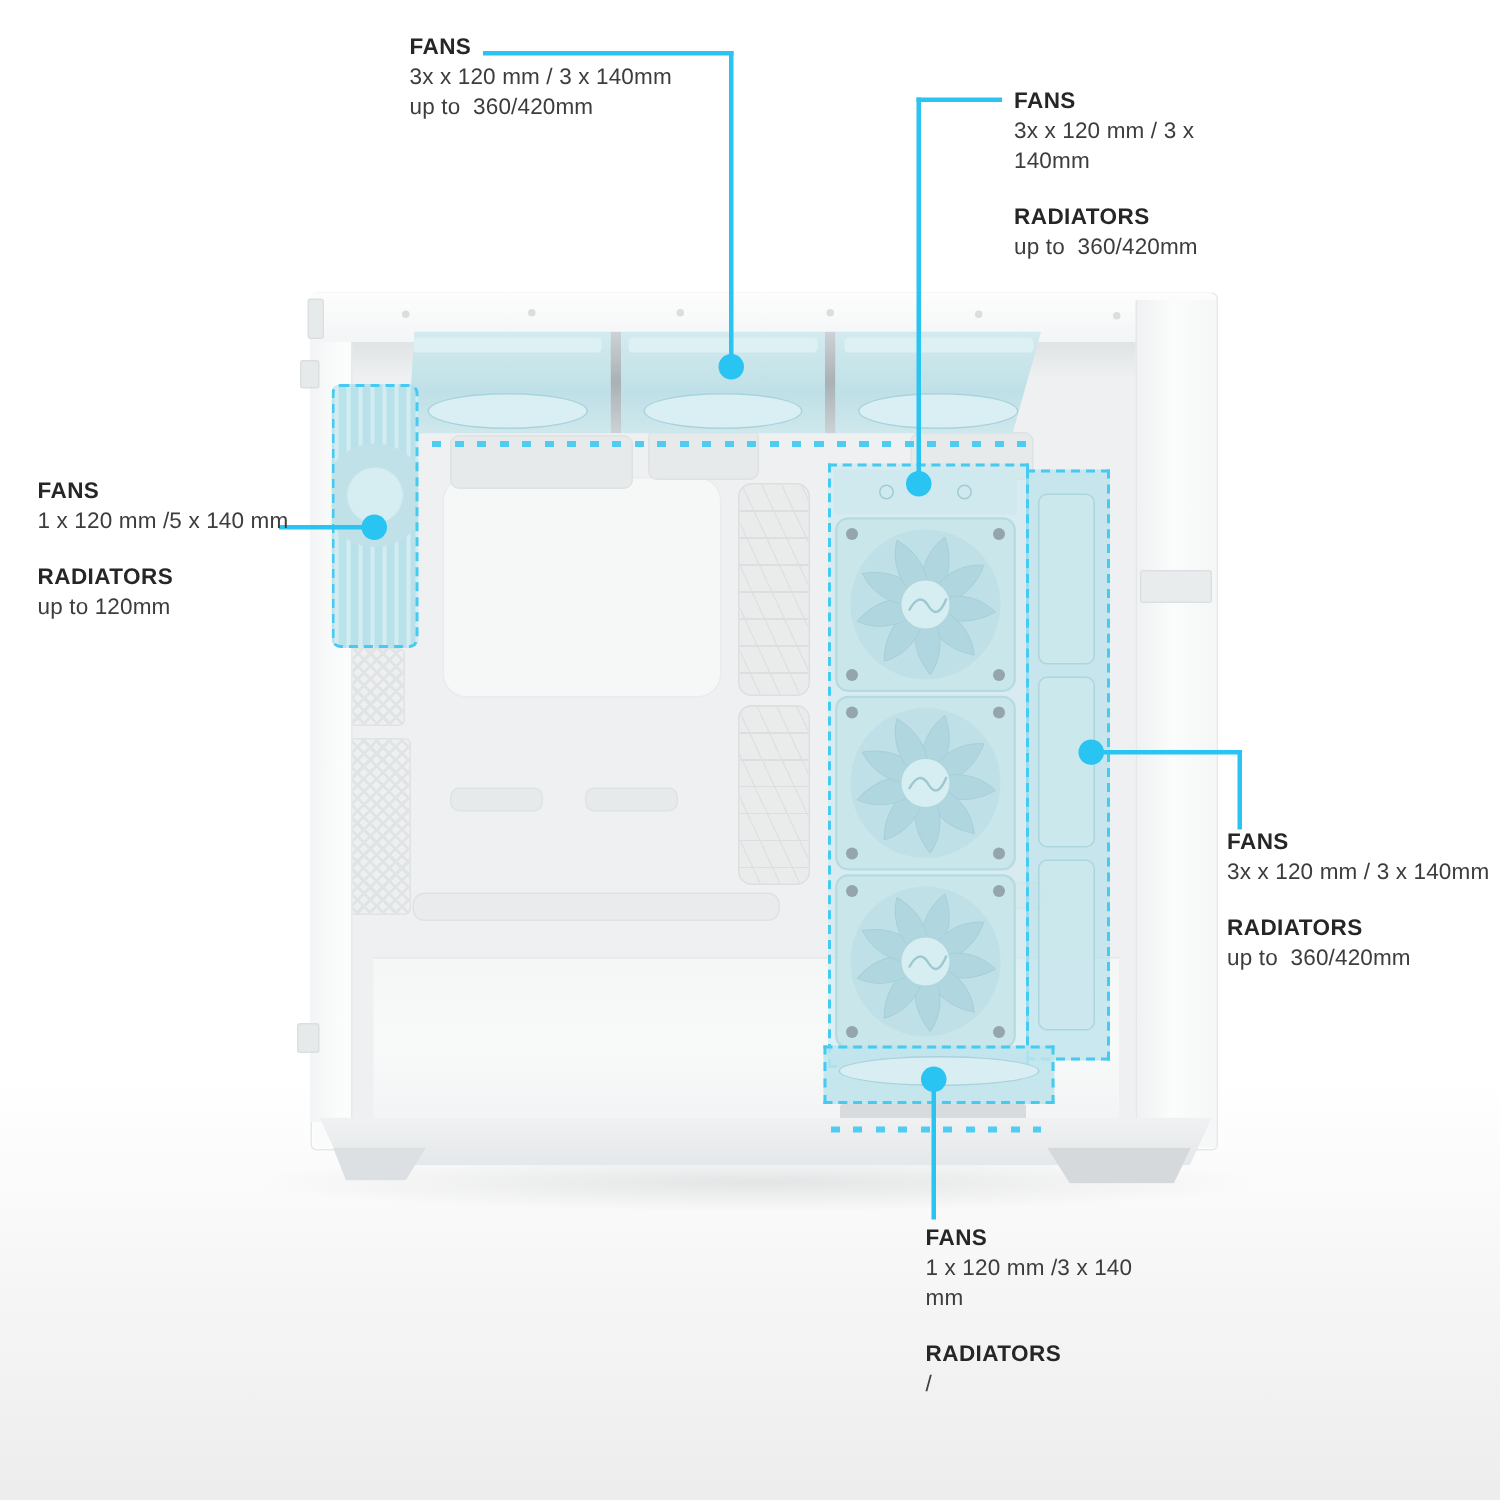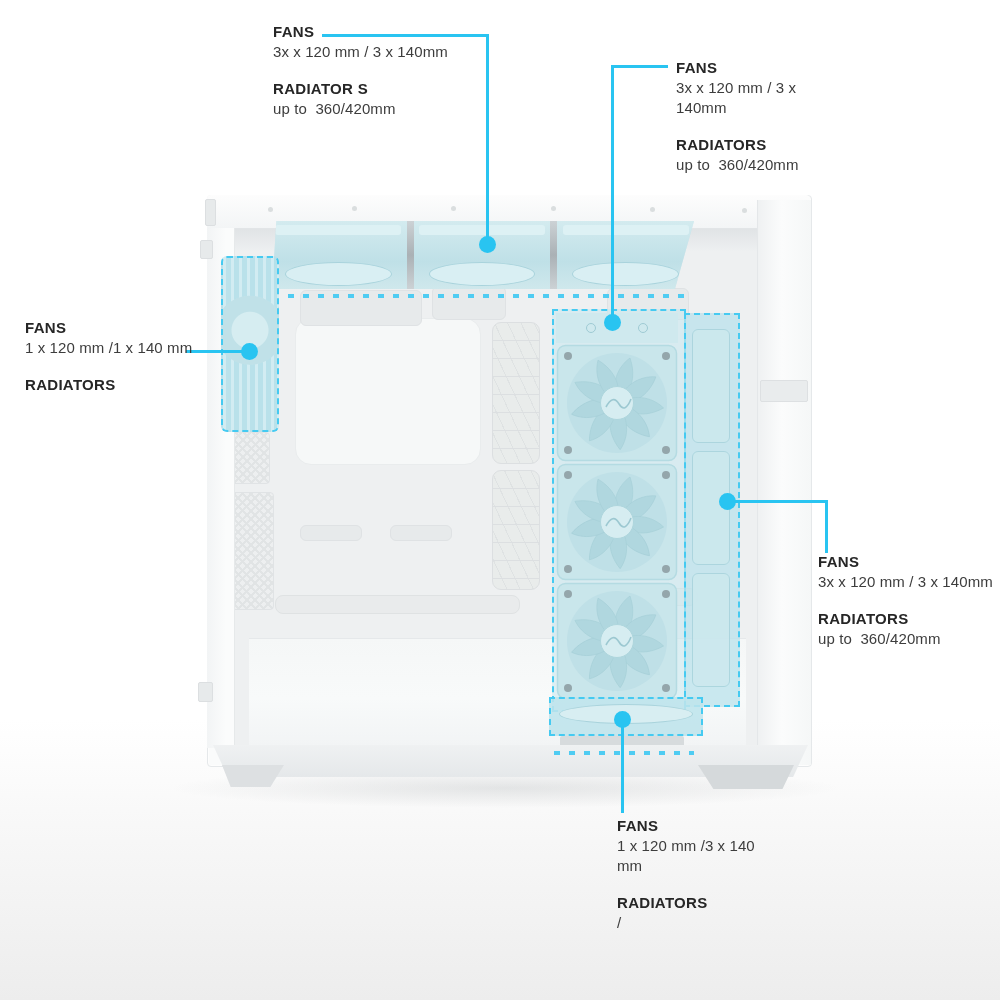--- a/index.html
+++ b/index.html
@@ -202,36 +202,36 @@
   <div class="cl" style="left:730px;top:500px;width:98px;height:3px;"></div>
   <div class="cl" style="left:825px;top:500px;width:3px;height:53px;"></div>
   <div class="cdot" style="left:719px;top:493px;"></div>
 
   <div class="cl" style="left:621px;top:723px;width:3px;height:90px;"></div>
   <div class="cdot" style="left:614px;top:711px;"></div>
 
   <div class="co" style="left:273px;top:22px;width:210px;z-index:42;">
     <span class="h">FANS</span>
     <span class="v">3x x 120 mm / 3 x 140mm</span>
-    <span class="h sec2">RADIATOR S</span>
     <span class="v">up to  360/420mm</span>
   </div>
 
   <div class="co" style="left:676px;top:58px;width:150px;z-index:42;">
     <span class="h">FANS</span>
     <span class="v">3x x 120 mm / 3 x</span>
     <span class="v">140mm</span>
     <span class="h sec2">RADIATORS</span>
     <span class="v">up to  360/420mm</span>
   </div>
 
   <div class="co" style="left:25px;top:318px;width:200px;z-index:42;">
     <span class="h">FANS</span>
-    <span class="v">1 x 120 mm /1 x 140 mm</span>
-    <span class="h sec2">RADIATORS</span>
+    <span class="v">1 x 120 mm /5 x 140 mm</span>
+    <span class="h sec2">RADIATORS</span>
+    <span class="v">up to 120mm</span>
   </div>
 
   <div class="co" style="left:818px;top:552px;width:180px;z-index:42;">
     <span class="h">FANS</span>
     <span class="v">3x x 120 mm / 3 x 140mm</span>
     <span class="h sec2">RADIATORS</span>
     <span class="v">up to  360/420mm</span>
   </div>
 
   <div class="co" style="left:617px;top:816px;width:160px;z-index:42;">

